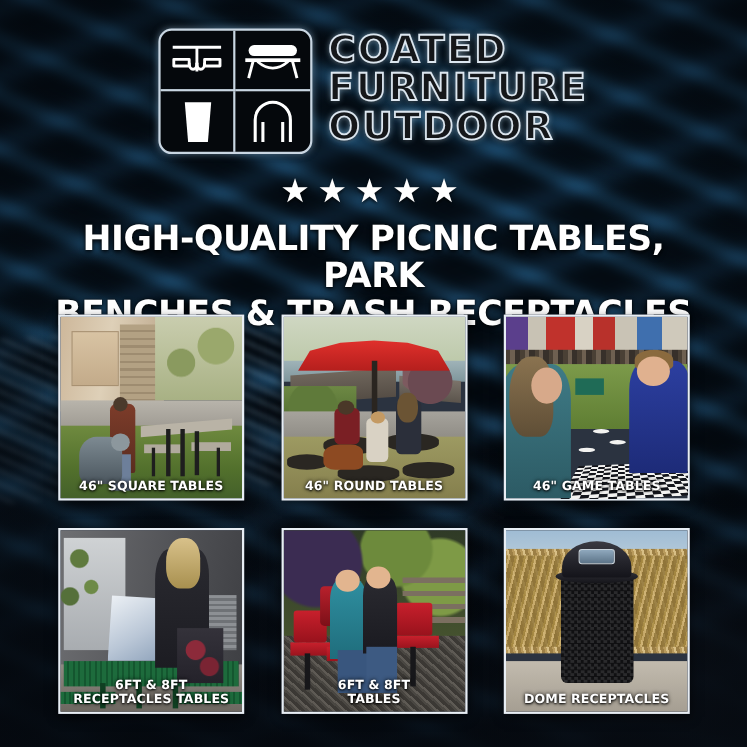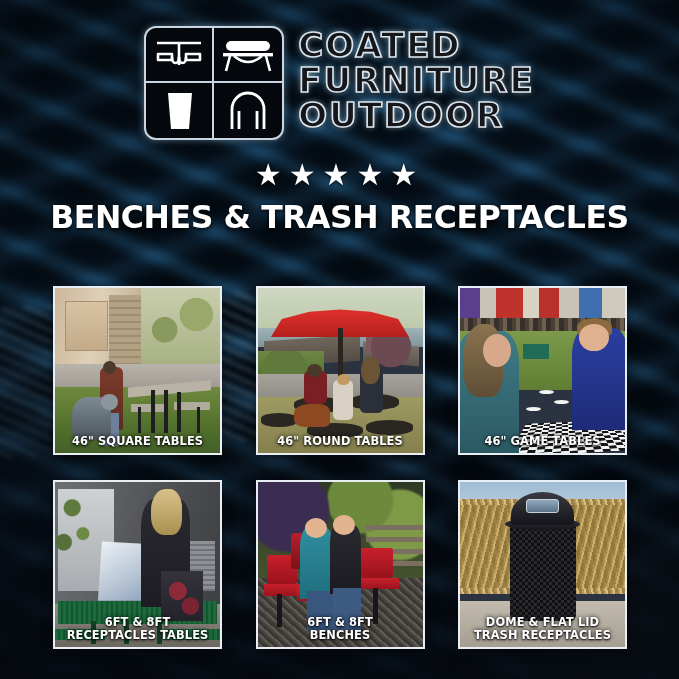--- a/index.html
+++ b/index.html
@@ -369,20 +369,21 @@
     <div class="wordmark">
       <div class="wm-line">COATED</div>
       <div class="wm-line">FURNITURE</div>
       <div class="wm-line">OUTDOOR</div>
     </div>
   </div>
 
   <div class="stars">★★★★★</div>
 
   <div class="headline">
+    <div>HIGH-QUALITY PICNIC TABLES, PARK</div>
     <div>BENCHES &amp; TRASH RECEPTACLES</div>
   </div>
 
   <div class="grid">
 
     <div class="tile">
       <div class="photo p1">
         <div class="bldg"></div>
           <div class="door"></div>
           <div class="stone"></div>
@@ -501,35 +502,34 @@
         <div class="pack"></div>
         <div class="boyA"></div>
           <div class="boyAh"></div>
           <div class="jeanA"></div>
         <div class="boyB"></div>
           <div class="boyBh"></div>
           <div class="jeanB"></div>
       </div>
       <div class="cap">
         <span>6FT &amp; 8FT</span>
-        <span>BENCHES</span>
+        <span>TABLES</span>
       </div>
     </div>
 
     <div class="tile">
       <div class="photo p6">
         <div class="sky"></div>
           <div class="grasses"></div>
           <div class="grasses2"></div>
         <div class="walk"></div>
         <div class="can"></div>
           <div class="rim"></div>
         <div class="dome"></div>
           <div class="slot"></div>
       </div>
       <div class="cap">
-        <span>DOME &amp; FLAT LID</span>
-        <span>TRASH RECEPTACLES</span>
+        <span>DOME RECEPTACLES</span>
       </div>
     </div>
 
   </div>
 </div>
 
 </body></html>

